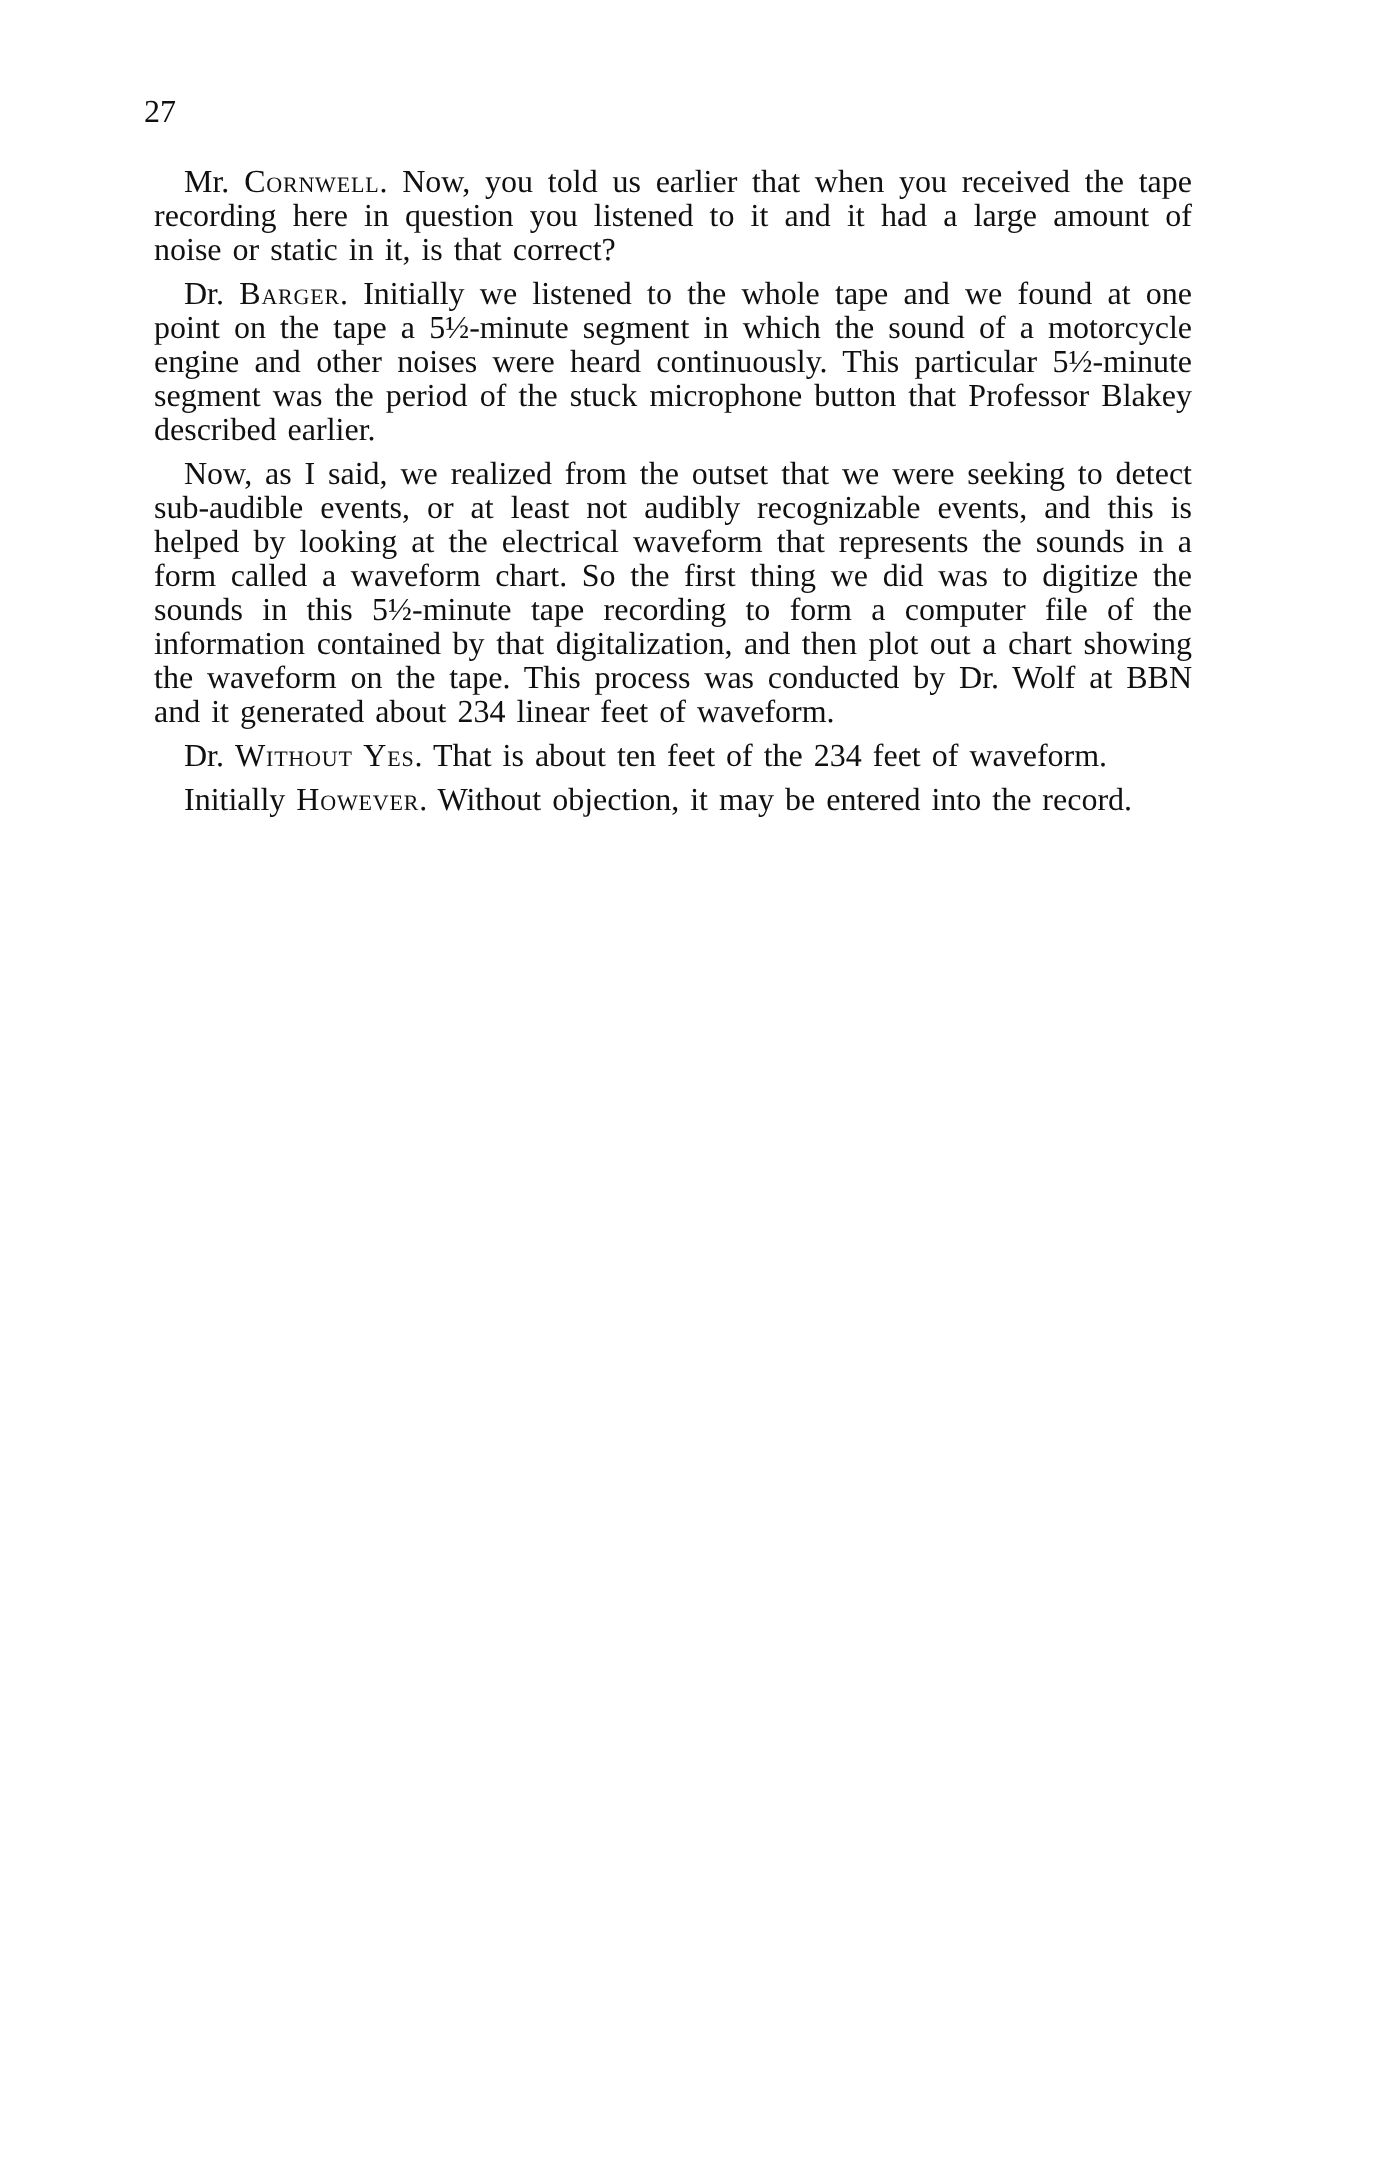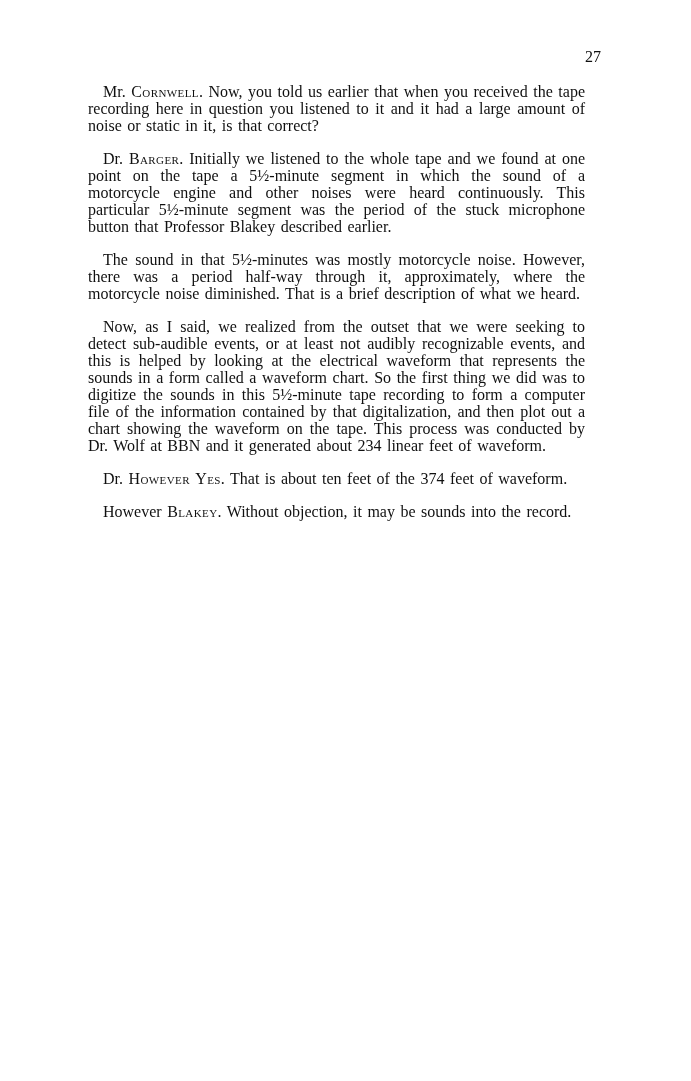--- a/index.html
+++ b/index.html
@@ -12,43 +12,42 @@
     width: 691px;
     height: 1081px;
     box-sizing: border-box;
     background: #ffffff;
     padding: 48px 90px 0 72px;
     font-family: "Liberation Serif", "DejaVu Serif", serif;
     color: #101010;
     overflow: hidden;
   }
   .page-number {
-    text-align: right;
+    text-align: left;
     font-size: 16px;
     margin: 0 0 17px 0;
   }
   .body-text p.para {
-    margin: 16px;
+    margin: 5px;
     font-size: 16px;
     line-height: 17px;
     text-align: justify;
     text-indent: 15px;
     word-spacing: 1.5px;
   }
   .smallcaps {
     font-variant: small-caps;
     letter-spacing: 0.4px;
   }
 </style>
 </head>
 <body>
 
 <div class="page">
   <div class="page-number">27</div>
   <div class="body-text">
       <p class="para"><span>Mr. </span><span class="smallcaps">Cornwell</span><span>. Now, you told us earlier that when you received the tape recording here in question you listened to it and it had a large amount of noise or static in it, is that correct?</span></p>
       <p class="para"><span>Dr. </span><span class="smallcaps">Barger</span><span>. Initially we listened to the whole tape and we found at one point on the tape a 5½-minute segment in which the sound of a motorcycle engine and other noises were heard continuously. This particular 5½-minute segment was the period of the stuck microphone button that Professor Blakey described earlier.</span></p>
-      <p class="para"><span>The sound in that 5½-minutes was mostly motorcycle noise. However, there was a period half-way through it, approximately, where the motorcycle noise diminished. That is a brief description of what we heard.</span></p>
       <p class="para"><span>Now, as I said, we realized from the outset that we were seeking to detect sub-audible events, or at least not audibly recognizable events, and this is helped by looking at the electrical waveform that represents the sounds in a form called a waveform chart. So the first thing we did was to digitize the sounds in this 5½-minute tape recording to form a computer file of the information contained by that digitalization, and then plot out a chart showing the waveform on the tape. This process was conducted by Dr. Wolf at BBN and it generated about 234 linear feet of waveform.</span></p>
-      <p class="para"><span>Dr. </span><span class="smallcaps">However Yes</span><span>. That is about ten feet of the 374 feet of waveform.</span></p>
-      <p class="para"><span>However </span><span class="smallcaps">Blakey</span><span>. Without objection, it may be sounds into the record.</span></p>
+      <p class="para"><span>Dr. </span><span class="smallcaps">Without Yes</span><span>. That is about ten feet of the 234 feet of waveform.</span></p>
+      <p class="para"><span>Initially </span><span class="smallcaps">However</span><span>. Without objection, it may be entered into the record.</span></p>
     </div>
 </div>
 
 </body></html>

